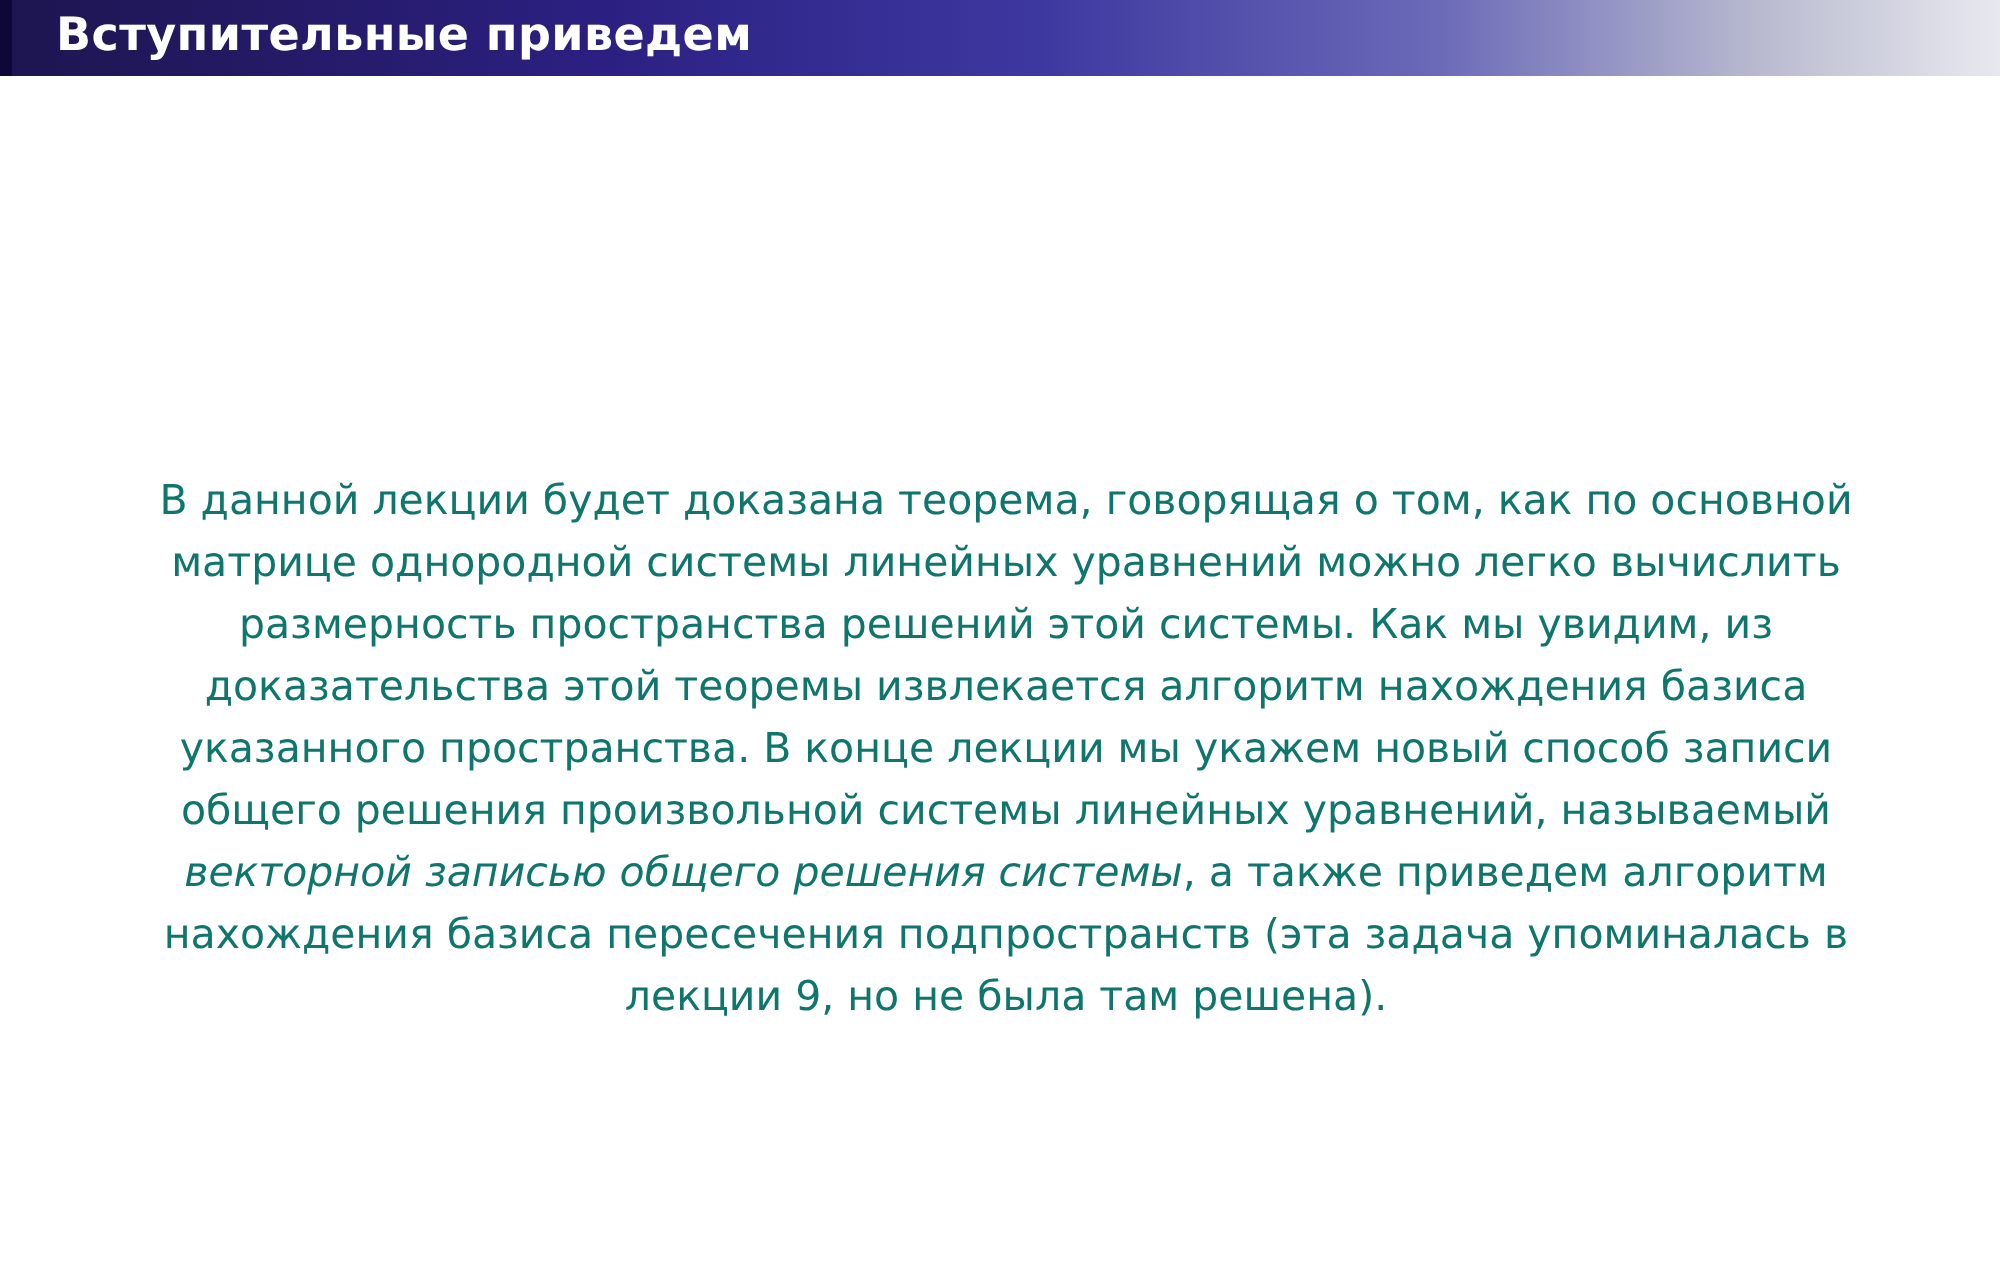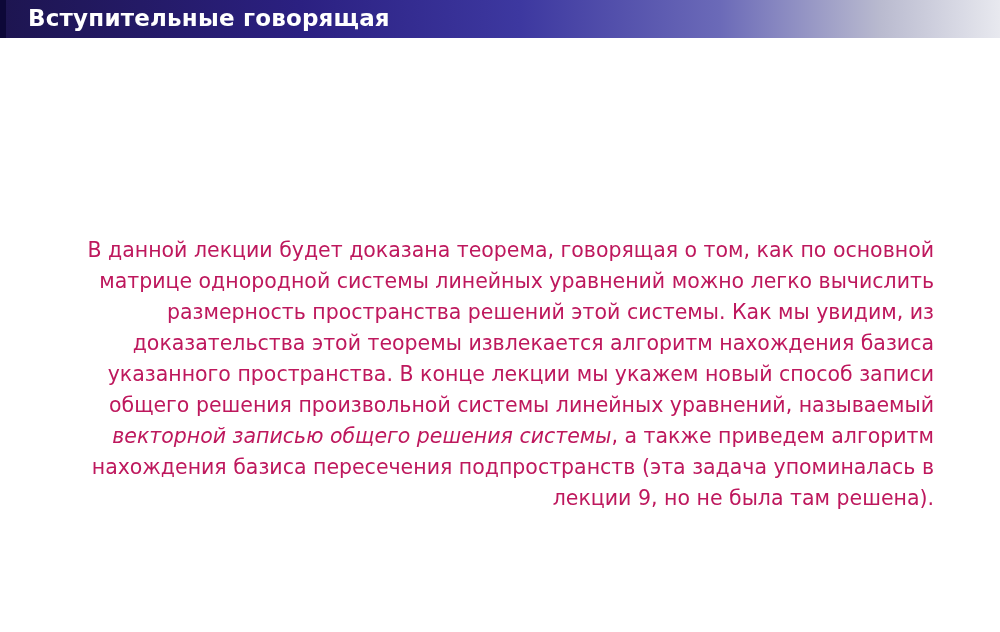--- a/index.html
+++ b/index.html
@@ -48,35 +48,35 @@
   }
   .body-area {
     position: absolute;
     left: 72px;
     top: 214px;
     width: 862px;
   }
   .paragraph {
     font-size: 20.5px;
     line-height: 31px;
-    color: #be185d;
-    text-align: right;
+    color: #0f766e;
+    text-align: center;
     font-family: "DejaVu Sans", sans-serif;
   }
   .paragraph em {
     font-style: italic;
   }
 </style>
 </head>
 <body>
 
 <div class="slide">
 
   <div class="title-bar">
     <div class="title-bar-accent"></div>
-    <div class="title-text">Вступительные говорящая</div>
+    <div class="title-text">Вступительные приведем</div>
   </div>
 
   <div class="body-area">
     <p class="paragraph"><span>В данной лекции будет доказана теорема, говорящая о том, как по основной матрице однородной системы линейных уравнений можно легко вычислить размерность пространства решений этой системы. Как мы увидим, из доказательства этой теоремы извлекается алгоритм нахождения базиса указанного пространства. В конце лекции мы укажем новый способ записи общего решения произвольной системы линейных уравнений, называемый </span><em>векторной записью общего решения системы</em><span>, а также приведем алгоритм нахождения базиса пересечения подпространств (эта задача упоминалась в лекции 9, но не была там решена).</span></p>
   </div>
 
 </div>
 
 </body></html>

